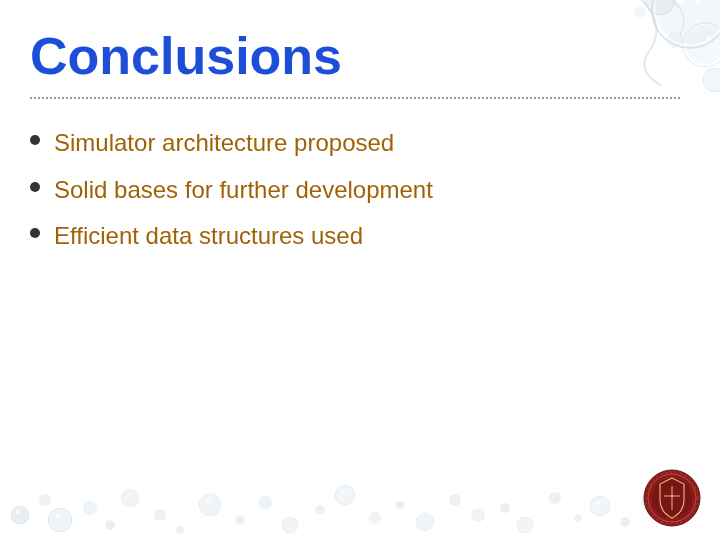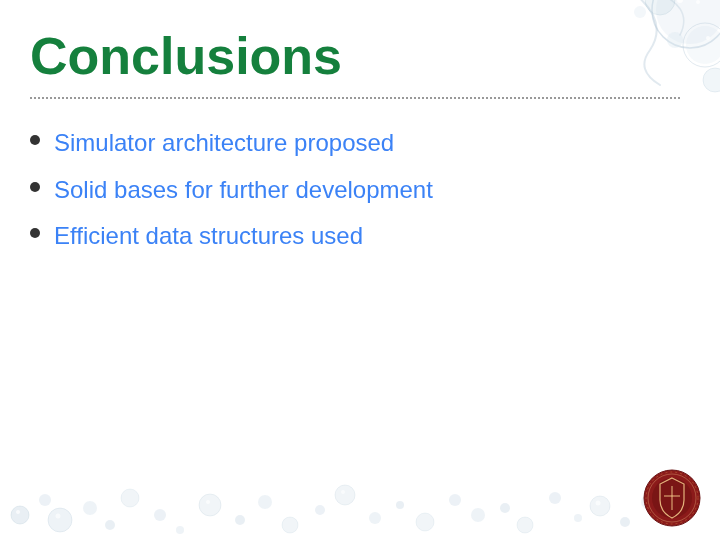--- a/index.html
+++ b/index.html
@@ -46,41 +46,41 @@
       top: 0;
       left: 0;
       right: 0;
       bottom: 0;
       padding: 28px 40px 100px 30px;
     }
 
     .slide-title {
       font-size: 52px;
       font-weight: bold;
-      color: #15803d;
+      color: #1d4ed8;
       margin-bottom: 12px;
       line-height: 1.1;
     }
 
     .divider {
       width: 100%;
       border: none;
       border-top: 2px dotted #999;
       margin-bottom: 28px;
     }
 
     .bullet-list {
       list-style: none;
       padding: 0;
       margin: 0;
     }
 
     .bullet-list li {
       font-size: 24px;
-      color: #3b82f6;
+      color: #a16207;
       margin-bottom: 14px;
       display: flex;
       align-items: flex-start;
       line-height: 1.35;
       text-align: right;
     }
 
     .bullet-dot {
       display: inline-block;
       width: 10px;

